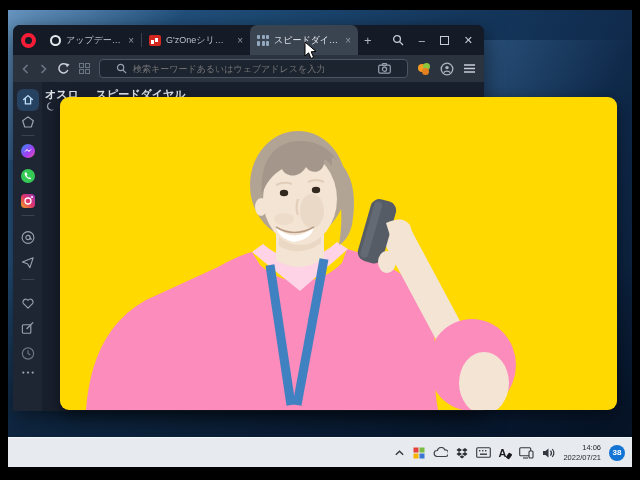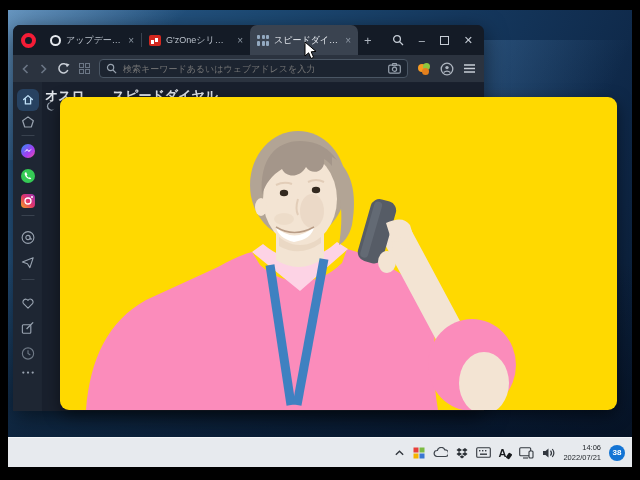--- a/index.html
+++ b/index.html
@@ -43,37 +43,37 @@
   .fav-grid { width:12px; height:11px; display:grid; grid-template-columns:1fr 1fr 1fr; gap:1.5px; }
   .fav-grid span { background:#93a9c0; border-radius:1px; }
   .newtab { color:#aeb6c0; font-size:13px; margin-left:6px; }
   .tab-actions { margin-left:auto; display:flex; align-items:center; gap:15px; padding-right:6px; color:#c6cdd6; }
   .winbtn { font-size:11px; line-height:1; color:#c6cdd6; }
   .maxbox { width:9px; height:9px; border:1.4px solid #c6cdd6; }
 
   .toolbar { height:27px; background:var(--toolbar); display:flex; align-items:center; gap:9px; padding:0 8px; }
   .navico { flex:none; }
   .urlfield { flex:1; height:19px; background:var(--field); border:1px solid var(--field_border);
-    border-radius:4px; display:flex; align-items:center; gap:6px; padding:0 6px; }
+    border-radius:4px; display:flex; align-items:center; gap:6px; padding:0 16px; }
   .urlfield input { flex:1; background:transparent; border:none; outline:none;
     color:#b6bec9; font-size:9px; font-family:"Liberation Sans",sans-serif; }
   .flower { position:relative; width:14px; height:14px; }
   .flower i { position:absolute; border-radius:50%; }
   .flower .p1 { left:1px; top:2px; width:8px; height:8px; background:#f59a23; }
   .flower .p2 { left:6px; top:1px; width:7px; height:7px; background:#8cc63f; }
   .flower .p3 { left:5px; top:6px; width:7px; height:7px; background:#e4801d; }
 
   .body-row { display:flex; height:329px; background:var(--content); }
   .side { width:29px; background:var(--sidebar); position:relative; flex:none; }
   .side .sicon { position:absolute; left:50%; transform:translateX(-50%); }
   .side .sdiv { width:13px; height:1px; background:#39424f; }
   .home-wrap { width:22px; height:22px; border-radius:6px; background:rgba(64,140,220,.28);
     display:flex; align-items:center; justify-content:center; }
   .main { flex:1; position:relative; color:#e3e7ec; }
-  .loc-row { display:flex; gap:27px; padding:5px 2px 0 3px; font-size:13px; font-weight:bold; }
+  .loc-row { display:flex; gap:17px; padding:5px 2px 0 3px; font-size:11px; font-weight:bold; }
   .moon { position:absolute; left:3px; top:19px; }
 
   
   .yellow-panel { position:absolute; left:52px; top:87px; width:557px; height:313px;
     border-radius:9px; overflow:hidden; z-index:6; box-shadow:0 5px 16px rgba(0,0,0,.5); }
   .yellow-panel svg { display:block; }
 
   
   .taskbar { position:absolute; left:0; bottom:0; width:100%; height:30px; z-index:8;
     background:var(--taskbar); border-top:1px solid #f4f6f8;

